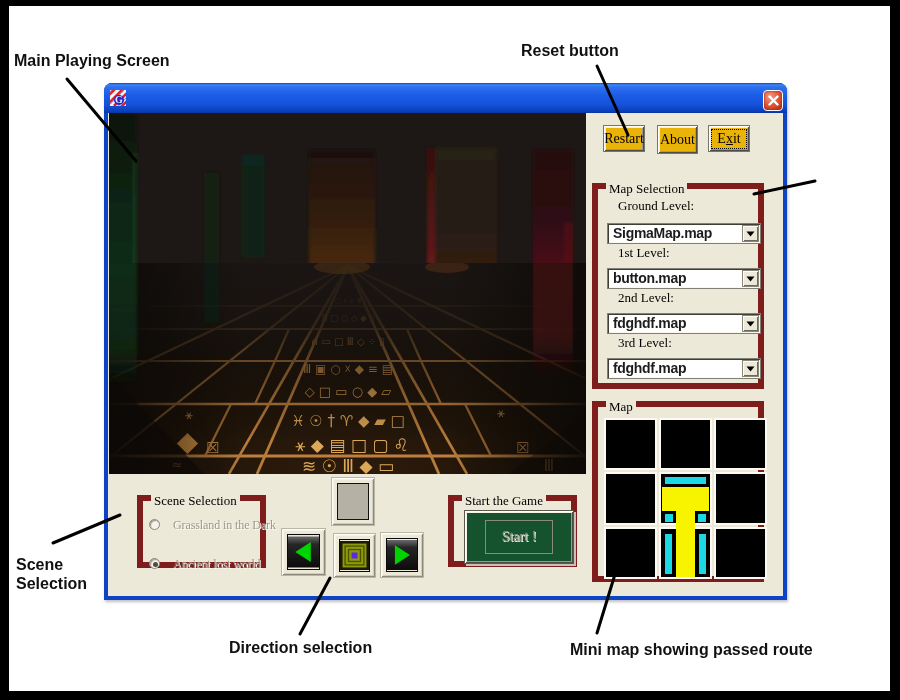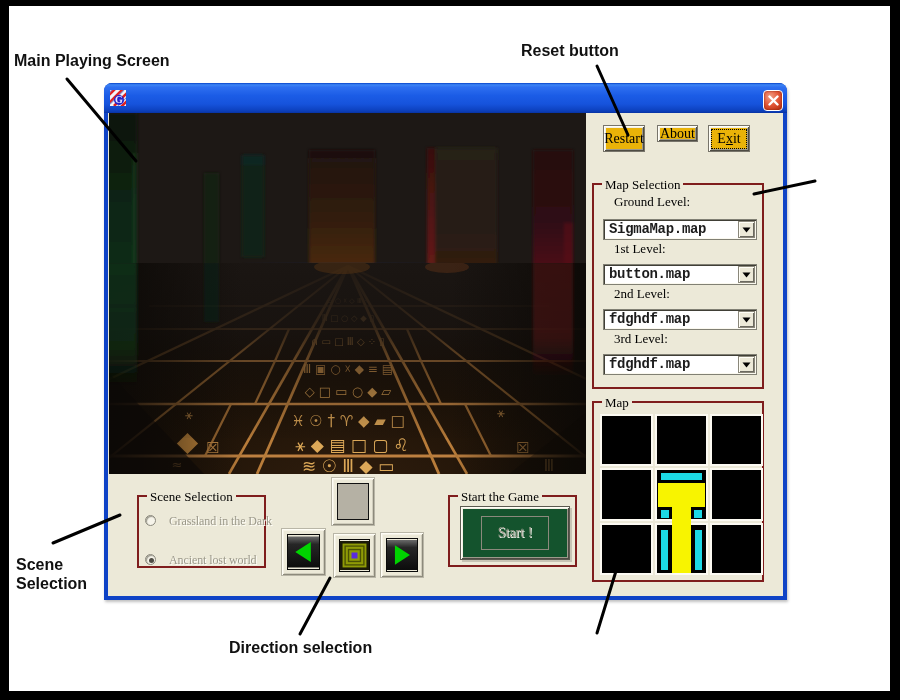--- a/index.html
+++ b/index.html
@@ -41,30 +41,30 @@
   
   .winbtn{position:absolute;background:#eab308;border:1px solid #77746a;
           box-shadow:inset 1px 1px 0 #fffef6,inset -1px -1px 0 #4e4c44,
                      inset 2px 2px 0 #f3f0e4,inset -2px -2px 0 #9d9a8c;
           font-family:"Liberation Serif",serif;font-size:14px;color:#000;
           display:flex;align-items:center;justify-content:center;cursor:default;}
   .winbtn .focusbox{border:1px dotted #000;padding:1px 5px;}
   .winbtn u{text-decoration:underline;}
 
   
-  .groupbox{position:absolute;border:2px solid #7f1d1d;}
+  .groupbox{position:absolute;border:6px solid #7f1d1d;}
   .groupbox > .gb-label{position:absolute;top:-8px;left:8px;background:#ece9d8;padding:0 3px;
           font-family:"Liberation Serif",serif;font-size:13px;color:#000;line-height:15px;white-space:nowrap;}
 
   
   .fld-label{position:absolute;font-family:"Liberation Serif",serif;font-size:13px;color:#000;white-space:nowrap;}
   .combo{position:absolute;width:154px;height:21px;background:#fff;
          border:1px solid #818074;
          box-shadow:inset 1px 1px 0 #403f36, inset -1px -1px 0 #fbf9ef;}
-  .combo .val{position:absolute;left:5px;top:1px;font-family:Liberation Mono, monospace;
+  .combo .val{position:absolute;left:5px;top:1px;font-family:Liberation Sans, sans-serif;
               font-weight:bold;font-size:14px;color:#1c1c1c;letter-spacing:-.3px;}
   .combo .drop{position:absolute;right:1px;top:1px;width:17px;height:17px;background:#ece9d8;
                border:1px solid #8a877a;
                box-shadow:inset 1px 1px 0 #fffef6,inset -1px -1px 0 #6b6960;
                display:flex;align-items:center;justify-content:center;}
   .combo .drop svg{display:block;}
 
   
   .mapgrid{position:absolute;left:6px;top:11px;width:163px;height:161px;}
   .mapcell{position:absolute;background:#000;border:2px solid #fcfaf2;}
@@ -275,21 +275,21 @@
               <rect x="424" y="149" width="40" height="115" fill="url(#gRedExt)"></rect>
               <rect x="95" y="149" width="15" height="60" fill="#0d2416" opacity=".4"></rect>
             </g>
           </g>
         </svg>
       </div>
 
       <button class="winbtn" style="left:495px;top:12px;width:42px;height:27px;">
         <span>Restart</span>
       </button>
-      <button class="winbtn" style="left:549px;top:12px;width:41px;height:17px;">
+      <button class="winbtn" style="left:549px;top:12px;width:41px;height:29px;">
         <span>About</span>
       </button>
       <button class="winbtn" style="left:600px;top:12px;width:42px;height:27px;">
         <span class="focusbox">E<u>x</u>it</span>
       </button>
 
       <div class="groupbox" style="left:484px;top:70px;width:172px;height:206px;">
         <span class="gb-label">Map Selection</span>
 
         <span class="fld-label" style="left:20px;top:9px;">Ground Level:</span>
@@ -425,20 +425,21 @@
         </div>
       </div>
 
     </div>
   </div>
 
   <div class="ann" style="left:14px;top:51px;">Main Playing Screen</div>
   <div class="ann" style="left:521px;top:41px;">Reset button</div>
   <div class="ann" style="left:16px;top:555px;width:82px;">Scene Selection</div>
   <div class="ann" style="left:229px;top:638px;">Direction selection</div>
+  <div class="ann" style="left:570px;top:640px;">Mini map showing passed route</div>
 
   <svg id="lines" viewBox="0 0 900 700">
     <g stroke="#000" stroke-width="3" stroke-linecap="round" fill="none">
       <line x1="67" y1="79" x2="136" y2="161"></line>
       <line x1="597" y1="66" x2="628" y2="135"></line>
       <line x1="754" y1="194" x2="815" y2="181"></line>
       <line x1="53" y1="543" x2="120" y2="515"></line>
       <line x1="300" y1="634" x2="330" y2="578"></line>
       <line x1="597" y1="633" x2="616" y2="571"></line>
     </g>

